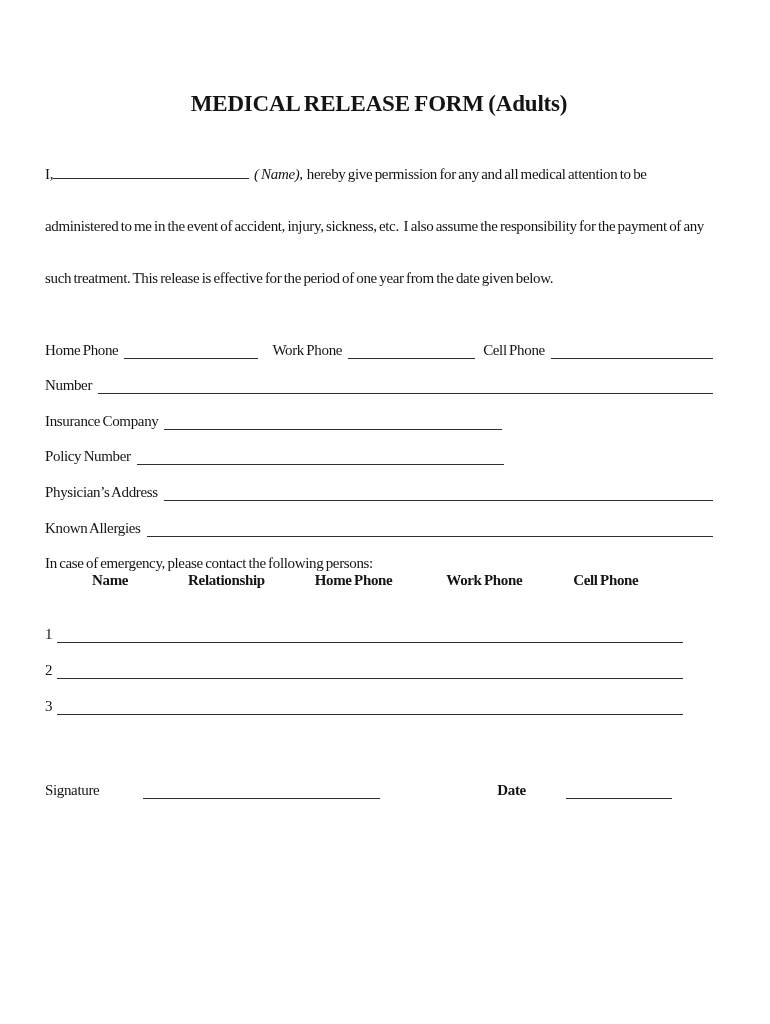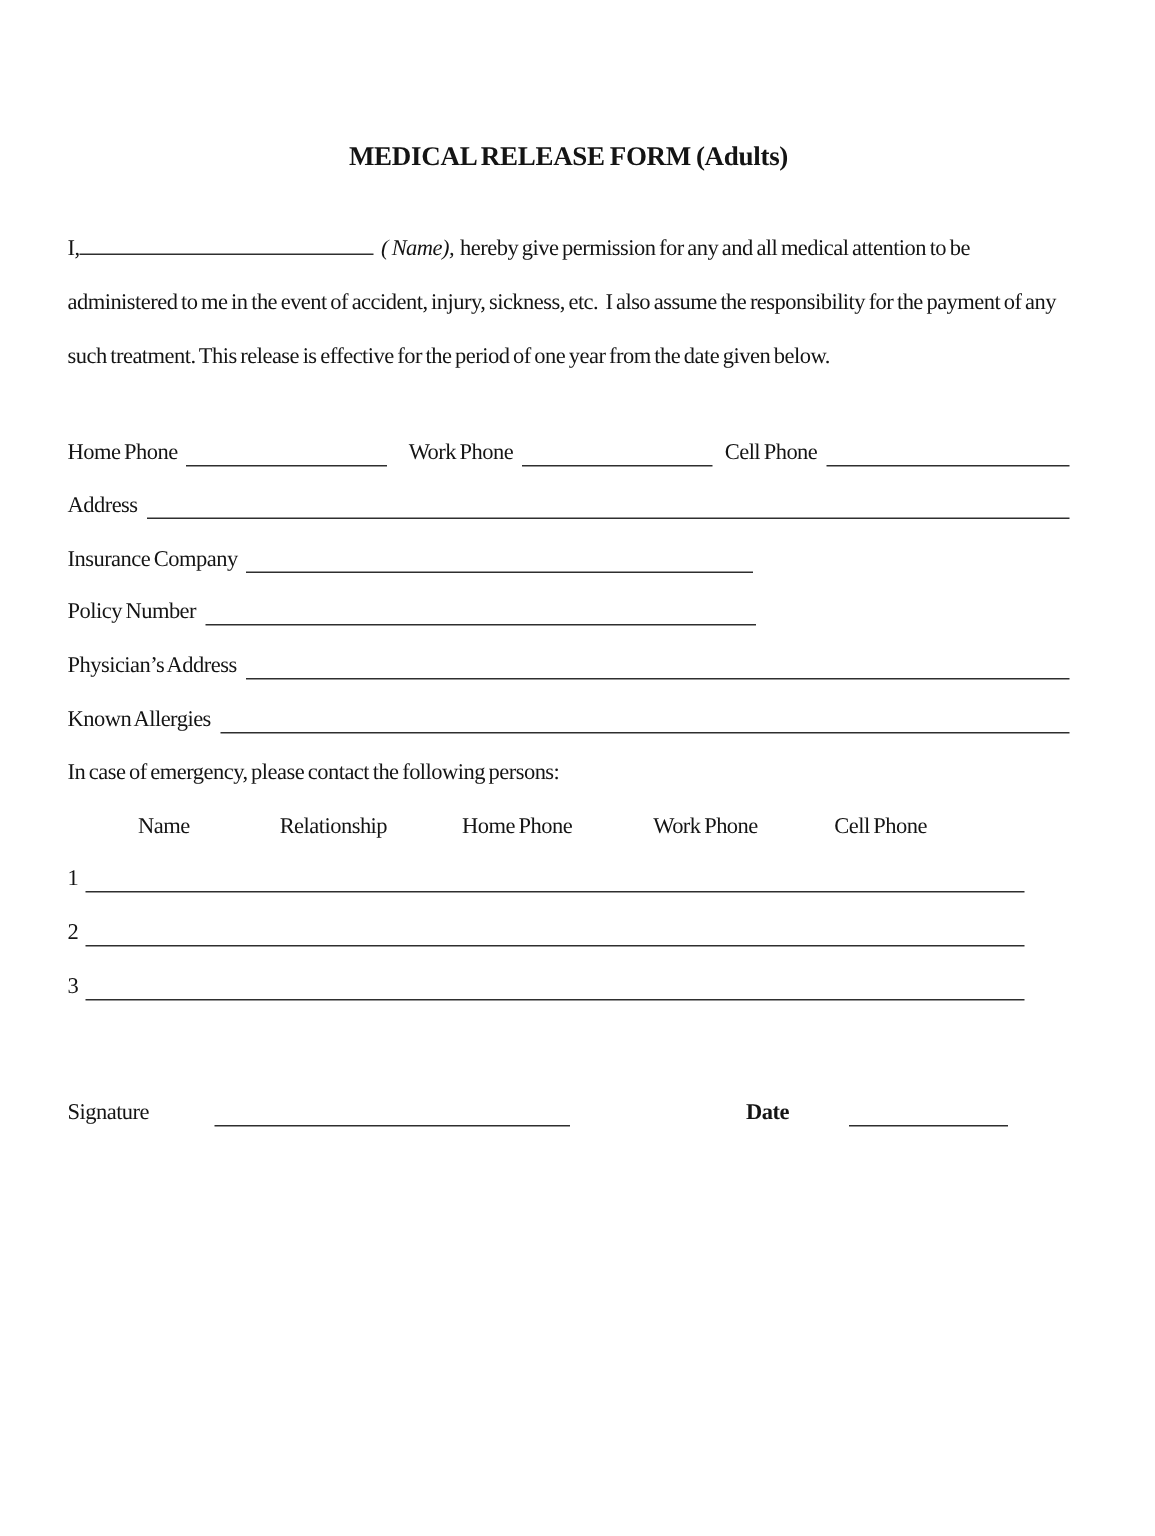--- a/index.html
+++ b/index.html
@@ -11,29 +11,29 @@
     padding:0 57px 0 45px;
     font-family:"Liberation Serif","DejaVu Serif",serif;
     font-size:15px;
     letter-spacing:-0.35px;
     word-spacing:-1px;
     color:#141414;
     overflow:hidden;
   }
   .title{
     margin:90px 0 0 0;
-    font-size:18px;
+    font-size:23px;
     line-height:28px;
     font-weight:bold;
     text-align:center;
     letter-spacing:-0.2px;
   }
   .intro{
     margin:30px 0 0 0;
-    line-height:36px;
+    line-height:52px;
   }
   .intro-body{white-space:pre-wrap;}
   .it{font-style:italic;margin:0 4px 0 5px;}
   .iblank{
     display:inline-block;
     width:196px;
     border-bottom:1.5px solid #2e2e2e;
   }
   .fields{margin-top:19px;}
   .row{
@@ -49,21 +49,21 @@
   .grow{flex:1 1 auto;}
   .w134{width:134px;margin-right:14px;}
   .w127{width:127px;margin-right:8px;}
   .w338{width:338px;}
   .w367{width:367px;}
   .w263{width:263px;margin-right:10px;}
   .w237{width:237px;margin-right:85px;}
   .w106{width:106px;}
   .w626{width:626px;}
   .leadin{height:35.6px;display:flex;align-items:flex-end;}
-  .cheaders{height:35.6px;display:flex;align-items:flex-end;font-weight:normal;}
+  .cheaders{height:35.6px;display:flex;align-items:flex-start;font-weight:bold;}
   .ch1{margin-left:47px;}
   .ch2{margin-left:60px;}
   .ch3{margin-left:50px;}
   .ch4{margin-left:54px;}
   .ch5{margin-left:51px;}
   .num{width:12px;padding-right:0;}
   .sigrow{margin-top:49px;gap:32px;}
   .pr12{padding-right:12px;}
   .pr8{padding-right:8px;font-weight:bold;}
 </style>
@@ -81,21 +81,21 @@
     <div class="row">
       <span class="lbl">Home Phone</span>
       <div class="bl w134"></div>
       <span class="lbl">Work Phone</span>
       <div class="bl w127"></div>
       <span class="lbl">Cell Phone</span>
       <div class="bl grow"></div>
     </div>
 
     <div class="row">
-      <span class="lbl">Address</span>
+      <span class="lbl">Number</span>
       <div class="bl grow"></div>
     </div>
 
     <div class="row">
       <span class="lbl">Insurance Company</span>
       <div class="bl w338"></div>
     </div>
 
     <div class="row">
       <span class="lbl">Policy Number</span>

